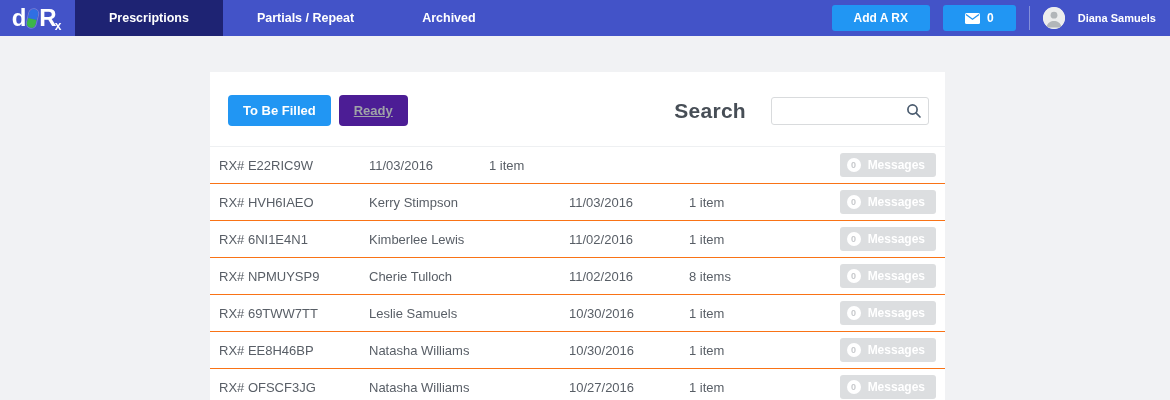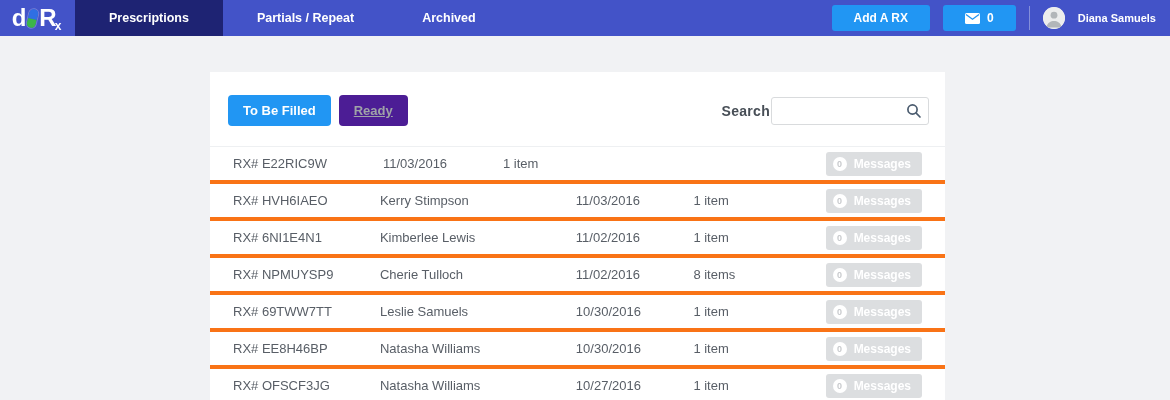--- a/index.html
+++ b/index.html
@@ -62,39 +62,39 @@
     display:flex; align-items:center; padding:23px 16px 20px 18px;
   }
   .btn-filter {
     border:none; border-radius:4px; font-family:inherit;
     font-size:13px; font-weight:bold; padding:8px 15px; cursor:pointer;
   }
   .btn-filter.on { background:#2196f3; color:#fff; }
   .btn-filter.off { background:#4c1d95; color:#9fa3a8; margin-left:8px;text-decoration:underline; }
   .spacer { flex:1; }
   .search-label {
-    font-size:14px; font-weight:bold; color:#474e56; letter-spacing:.3px;
-    margin-right:1px;
+    font-size:21px; font-weight:bold; color:#474e56; letter-spacing:.3px;
+    margin-right:25px;
   }
   .search-box { position:relative; }
   .search-input {
     width:158px; height:28px; border:1px solid #d9dbdd; border-radius:3px;
     font-family:inherit; font-size:13px; padding:0 28px 0 8px; color:#555;
     outline:none; background:#fff;
   }
   .search-icon-wrap {
     position:absolute; right:7px; top:6px; pointer-events:auto; cursor:pointer;
   }
 
   
   .list { border-top:1px solid #eef0f2; }
   .row {
-    height:37px; border-bottom:4px solid #f97316;
+    height:37px; border-bottom:1px solid #f97316;
     display:flex; align-items:center; font-size:13px; color:#585e66;
-    padding:0 23px;
+    padding:0 9px;
   }
   .cell-rx   { width:150px; }
   .cell-name { width:200px; }
   .cell-date { width:120px; }
   .cell-items{ width:135px; }
   .cell-msg  { margin-left:auto; }
   .btn-messages {
     background:#dcdee0; border:none; border-radius:3px; cursor:pointer;
     color:#fff; font-family:inherit; font-size:12px; font-weight:bold;
     display:flex; align-items:center; gap:7px; padding:5px 11px 5px 7px;

